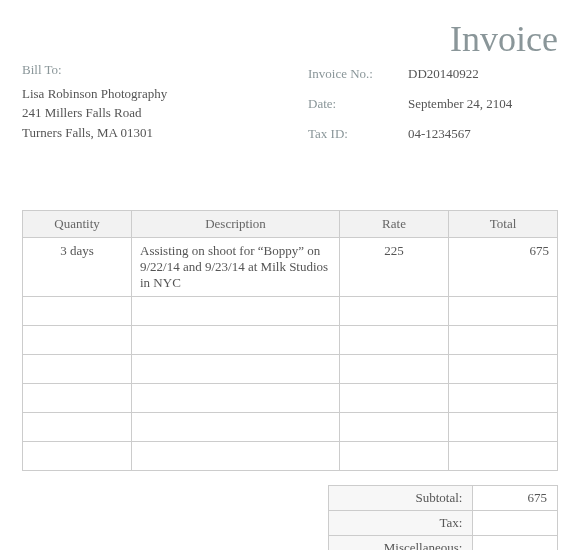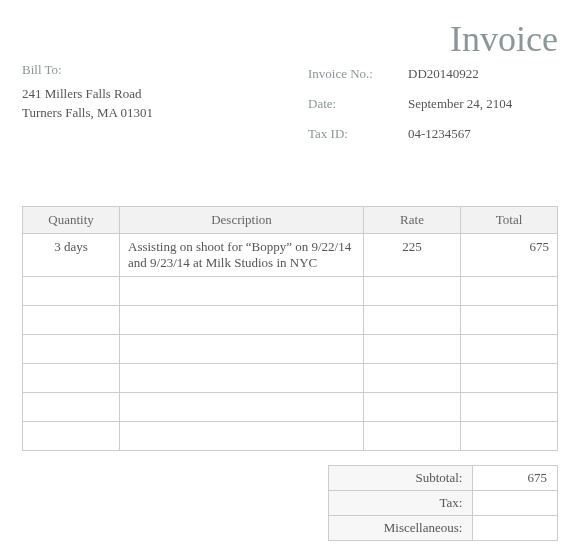--- a/index.html
+++ b/index.html
@@ -66,21 +66,21 @@
     table.items {
       width: 100%;
       border-collapse: collapse;
       margin-top: 10px;
     }
     table.items th {
       background: #f2f2f2;
       color: #666;
       font-weight: normal;
       font-size: 13px;
-      padding: 5px 18px;
+      padding: 5px 24px;
       border: 1px solid #ccc;
       text-align: center;
     }
     table.items td {
       border: 1px solid #ccc;
       padding: 5px 8px;
       font-size: 13px;
       color: #555;
       height: 18px;
       vertical-align: top;
@@ -114,20 +114,21 @@
 </head>
 <body>
 
 <div class="container">
   <div class="invoice-title">Invoice</div>
 
   <div class="header-section">
     <div class="bill-to">
       <div class="bill-to-label">Bill To:</div>
       <div class="bill-address">
+        <div>Lisa Robinson Photography</div>
         <div>241 Millers Falls Road</div>
         <div>Turners Falls, MA  01301</div>
       </div>
     </div>
 
     <div class="meta">
       <div class="meta-row">
         <div class="meta-label">Invoice No.:</div>
         <div class="meta-value">DD20140922</div>
       </div>

